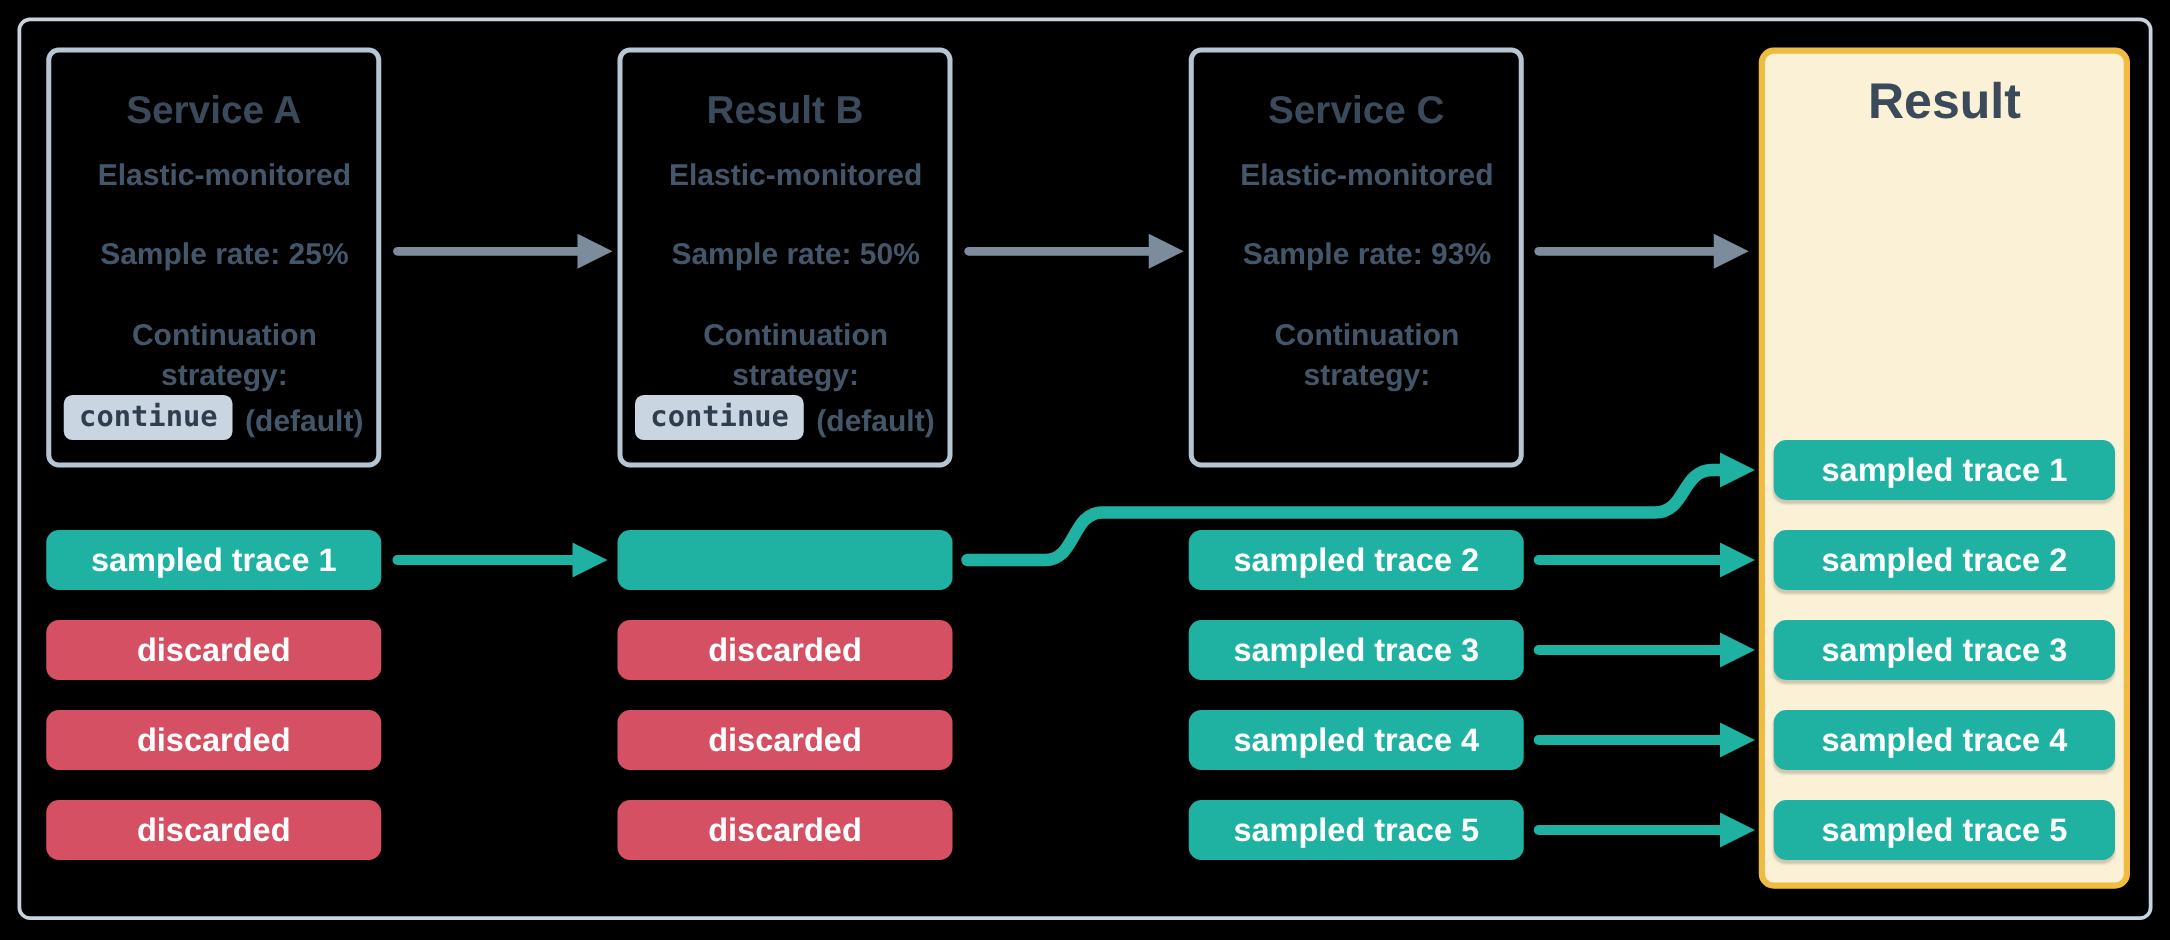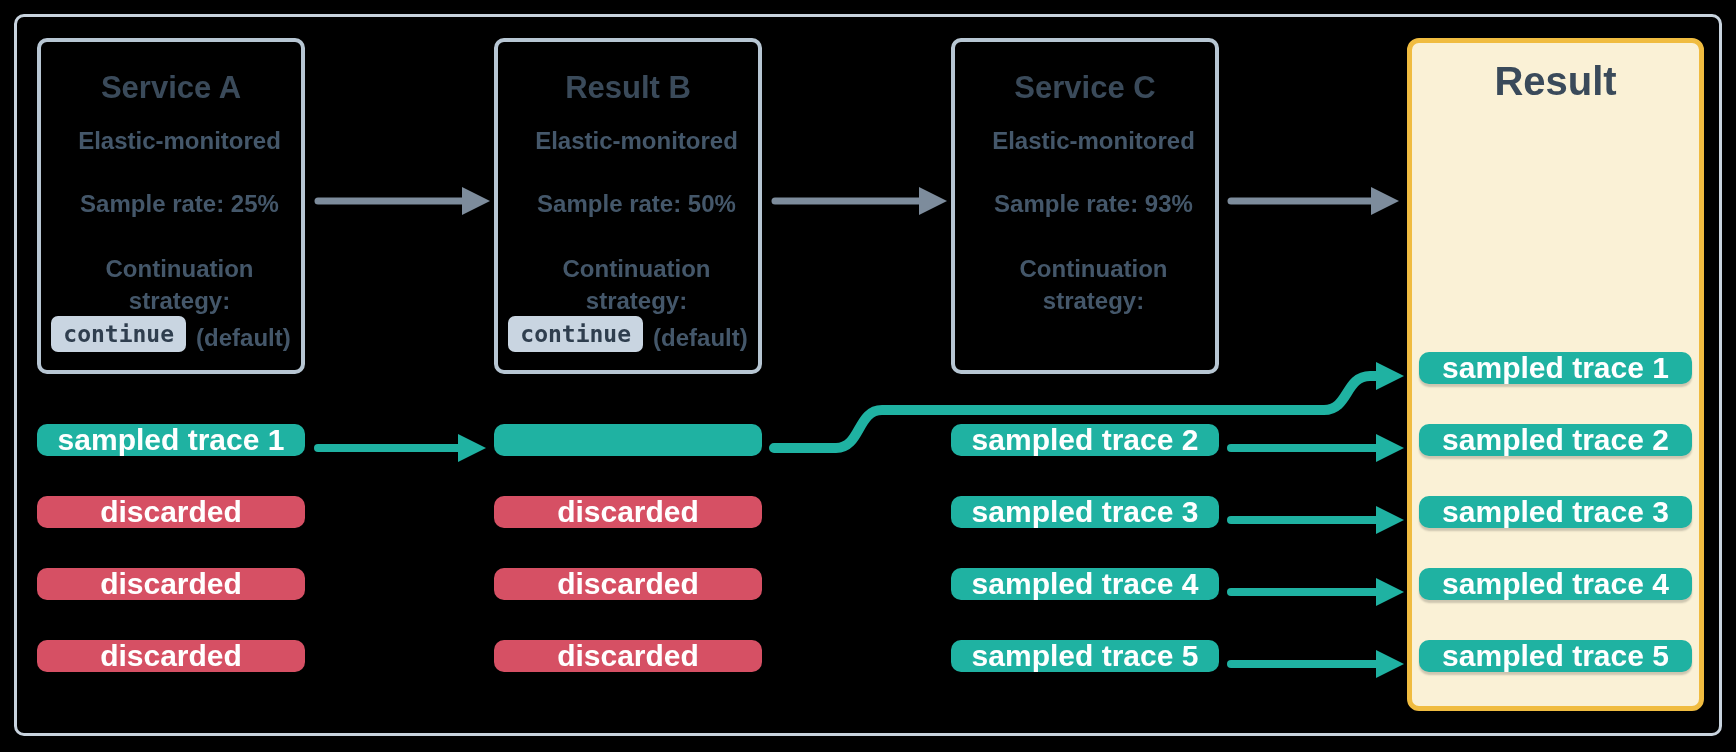--- a/index.html
+++ b/index.html
@@ -27,23 +27,23 @@
   .svc-strategy-row{position:absolute;top:272px;left:0;right:0;height:38px;
     display:flex;align-items:flex-end;justify-content:center;gap:10px;}
   .code-chip{background:var(--code-bg);color:var(--code-text);border-radius:7px;
     font-family:"DejaVu Sans Mono","Liberation Mono",monospace;
     font-size:23px;font-weight:700;padding:3px 12px;line-height:30px;}
   .strategy-suffix{font-size:24px;font-weight:700;color:var(--body);}
   .result-box{position:absolute;left:1407px;top:38px;width:297px;height:673px;
     background:var(--result-fill);border:5px solid var(--result-border);border-radius:12px;}
   .result-title{position:absolute;top:16px;left:0;right:0;text-align:center;
     font-size:40px;font-weight:700;color:var(--title);}
-  .chip{position:absolute;height:32px;border-radius:10px;display:flex;
+  .chip{position:absolute;height:48px;border-radius:10px;display:flex;
     align-items:center;justify-content:center;color:#fff;
-    font-size:30px;font-weight:700;box-shadow:0 3px 2px rgba(0,0,0,0.18);}
+    font-size:26px;font-weight:700;box-shadow:0 3px 2px rgba(0,0,0,0.18);}
   .chip.sampled{background:var(--teal);}
   .chip.discarded{background:var(--red);text-align:right;}
   .col-a{left:37px;width:268px;} .col-b{left:494px;width:268px;} .col-c{left:951px;width:268px;}
   .col-r{left:1419px;width:273px;}
   .r1{top:352px;} .r2{top:424px;} .r3{top:496px;} .r4{top:568px;} .r5{top:640px;}
   svg.arrows{position:absolute;left:0;top:0;pointer-events:none;}
   .gline{stroke:var(--arrow-gray);stroke-width:7;stroke-linecap:round;}
   .ghead{fill:var(--arrow-gray);}
   .tline{stroke:var(--teal);stroke-width:8;stroke-linecap:round;}
   .tcurve{stroke:var(--teal);stroke-width:10;stroke-linecap:round;stroke-linejoin:round;fill:none;}

